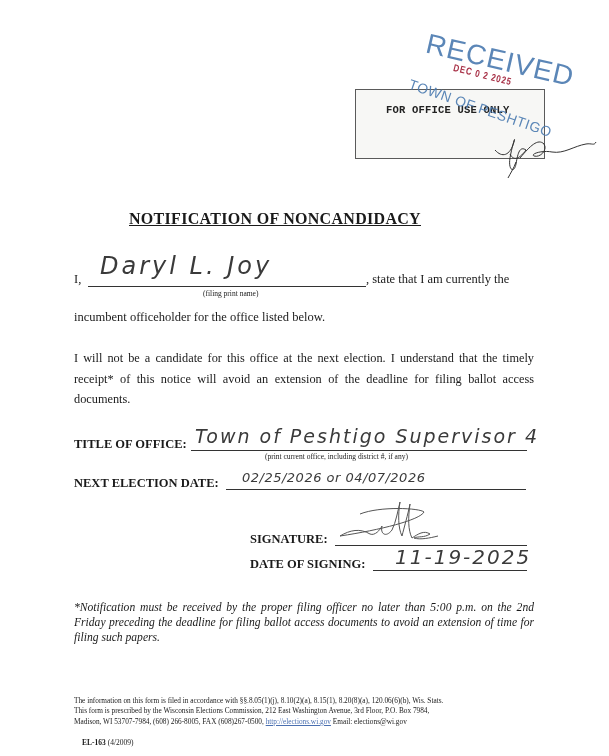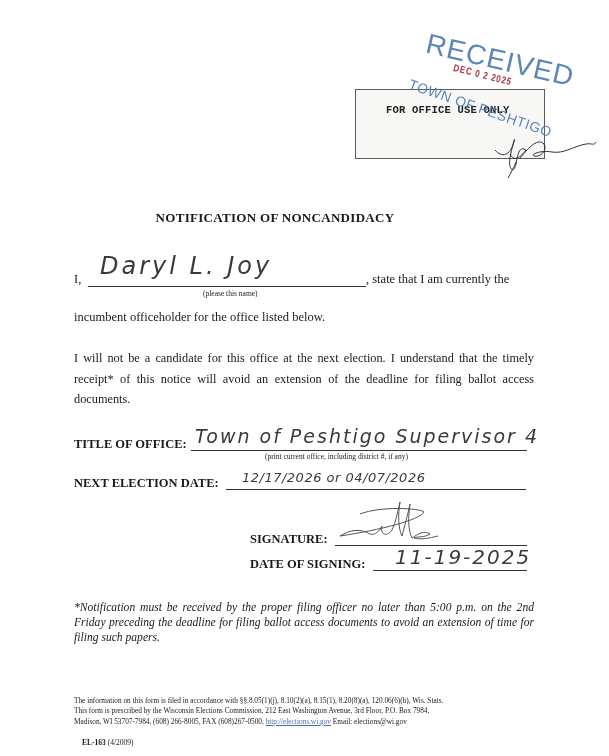--- a/index.html
+++ b/index.html
@@ -69,22 +69,23 @@
     .stamp-initials {
       left: 490px; top: 128px;
     }
 
     
     .title {
       left: 0; width: 550px; top: 210px;
       text-align: center;
       font-family: "Liberation Serif", "DejaVu Serif", serif;
       font-weight: bold;
-      font-size: 13px;
+      font-size: 16px;
       letter-spacing: 0.3px;
+      text-decoration: underline;
     }
 
     .body-text {
       font-family: "Liberation Serif", "DejaVu Serif", serif;
       font-size: 12.5px;
       color: #1a1a1a;
       white-space: nowrap;
     }
     .label-bold {
       font-family: "Liberation Serif", "DejaVu Serif", serif;
@@ -158,35 +159,35 @@
 <svg class="abs stamp-initials" width="110" height="50" viewBox="0 0 110 50">
   <path d="M5,22 C12,30 20,28 24,14 C26,6 22,18 20,30 C18,42 24,46 26,36 C28,24 30,18 36,22 C30,30 24,34 20,26 M30,30 C40,18 48,10 54,16 C58,22 50,30 44,28 C40,26 52,22 62,24 C74,26 84,18 96,16 C102,15 104,18 106,14" fill="none" stroke="#333" stroke-width="1"></path>
   <path d="M26,34 C24,40 20,46 18,50" fill="none" stroke="#333" stroke-width="1"></path>
 </svg>
 
 <div class="abs title">NOTIFICATION OF NONCANDIDACY</div>
 
 <div class="abs body-text" style="left:74px; top:272px;">I,</div>
 <div class="rule" style="left:88px; top:286px; width:278px;"></div>
 <div class="abs handwriting" style="left:100px; top:252px; font-size:24px; letter-spacing:3px;">Daryl L. Joy</div>
-<div class="abs caption" style="left:203px; top:289px;">(please this name)</div>
+<div class="abs caption" style="left:203px; top:289px;">(filing print name)</div>
 <div class="abs body-text" style="left:366px; top:272px;">, state that I am currently the</div>
 
 <div class="abs body-text" style="left:74px; top:310px;">incumbent officeholder for the office listed below.</div>
 
 <div class="abs para" style="top:348px;">I will not be a candidate for this office at the next election.  I understand that the timely receipt* of this notice will avoid an extension of the deadline for filing ballot access documents.</div>
 
 <div class="abs label-bold" style="left:74px; top:437px;">TITLE OF OFFICE:</div>
 <div class="rule" style="left:191px; top:450px; width:336px;"></div>
 <div class="abs handwriting" style="left:195px; top:425px; font-size:19px; letter-spacing:2px;">Town of Peshtigo Supervisor 4</div>
 <div class="abs caption" style="left:265px; top:452px;">(print current office, including district #, if any)</div>
 
 <div class="abs label-bold" style="left:74px; top:476px;">NEXT ELECTION DATE:</div>
 <div class="rule" style="left:226px; top:489px; width:300px;"></div>
-<div class="abs handwriting" style="left:242px; top:470px; font-size:13px; letter-spacing:0.5px;">12/17/2026  or  04/07/2026</div>
+<div class="abs handwriting" style="left:242px; top:470px; font-size:13px; letter-spacing:0.5px;">02/25/2026  or  04/07/2026</div>
 
 <div class="abs label-bold" style="left:250px; top:532px;">SIGNATURE:</div>
 <div class="rule" style="left:335px; top:545px; width:192px;"></div>
 <svg class="abs" style="left:320px; top:500px;" width="130" height="48" viewBox="0 0 130 48">
   <path d="M40,14 C60,6 100,8 104,12 C100,20 60,30 20,36 C30,30 40,28 50,34 C55,36 60,30 62,26 C60,34 66,38 72,30 C76,22 78,10 80,2 C78,14 78,28 82,36 C84,28 88,14 90,4 C88,18 88,30 92,38 C98,34 104,30 110,34 C104,38 98,36 94,38 C100,40 110,38 118,36" fill="none" stroke="#555" stroke-width="1"></path>
 </svg>
 
 <div class="abs label-bold" style="left:250px; top:557px;">DATE OF SIGNING:</div>
 <div class="rule" style="left:373px; top:570px; width:154px;"></div>
 <div class="abs handwriting" style="left:395px; top:545px; font-size:20px; letter-spacing:2px;">11-19-2025</div>

